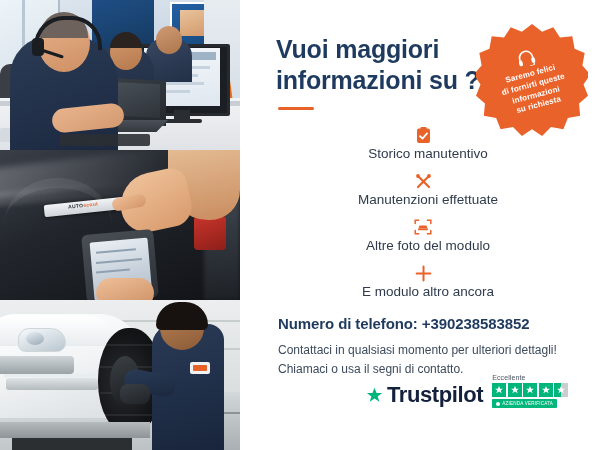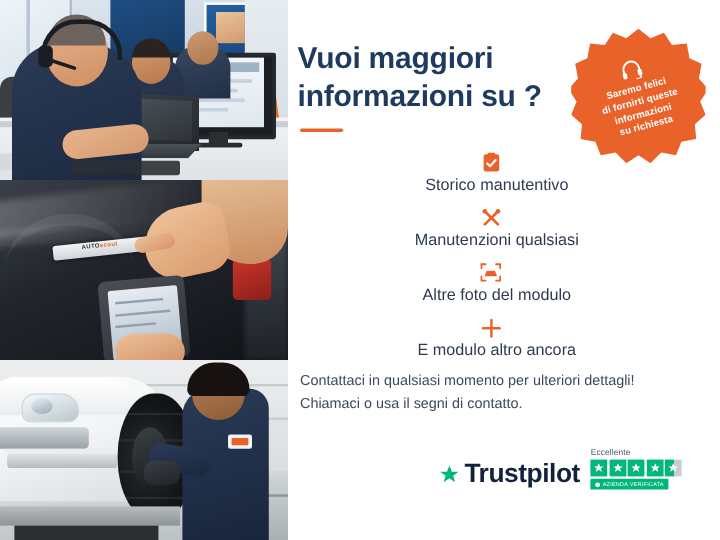--- a/index.html
+++ b/index.html
@@ -151,21 +151,21 @@
   .p3 .badgei{position:absolute;left:193px;top:65px;width:14px;height:6px;background:#e8622a;border-radius:1px;}
   .p3 .lift{position:absolute;left:0;top:122px;width:150px;height:16px;
     background:linear-gradient(180deg,#b6bbbd,#8e9497);}
   .p3 .liftdark{position:absolute;left:12px;top:138px;width:120px;height:12px;background:#2b2f31;}
   .p3 .bench{position:absolute;right:0;top:96px;width:86px;height:54px;
     background:linear-gradient(180deg,#cfd4d6,#a9afb2);}
   .p3 .benchline{position:absolute;right:0;top:112px;width:86px;height:2px;background:#8d9396;}
 
   
   .content{position:relative;width:360px;height:450px;background:#fff;box-sizing:border-box;
-    padding:34px 22px 0 8px;}
+    padding:34px 22px 0 36px;}
   .title{font-size:25px;line-height:1.22;font-weight:bold;color:#1f3a5f;letter-spacing:-.2px;margin:0;}
   .rule{width:36px;height:3px;background:#e8622a;border-radius:2px;margin:12px 0 0 2px;}
 
   .list{margin:14px 0 0 2px;padding:0;list-style:none;}
   .li{display:flex;align-items:center;margin-bottom:9px;flex-direction:column;}
   .ico{width:22px;height:22px;flex:0 0 22px;display:flex;align-items:center;justify-content:center;margin-right:10px;}
   .ltxt{font-size:13.5px;color:#2f3b4c;}
 
   .phone{margin:16px 0 0 2px;font-size:15px;font-weight:bold;color:#1f3a5f;letter-spacing:-.1px;}
   .sub{margin:9px 0 0 2px;font-size:12px;line-height:1.55;color:#3c4a5c;}
@@ -315,21 +315,21 @@
       <li class="li">
         <span class="ico">
           <svg width="17" height="17" viewBox="0 0 17 17">
             <path d="M3 3 L14 14" stroke="#e8622a" stroke-width="2.2" stroke-linecap="round"></path>
             <path d="M14 3 L3 14" stroke="#e8622a" stroke-width="2.2" stroke-linecap="round"></path>
             <circle cx="3" cy="3" r="1.9" fill="#e8622a"></circle>
             <circle cx="14" cy="3" r="1.9" fill="#e8622a"></circle>
             <circle cx="8.5" cy="8.5" r="1.3" fill="#e8622a"></circle>
           </svg>
         </span>
-        <span class="ltxt">Manutenzioni qualsiasi</span>
+        <span class="ltxt">Manutenzioni effettuate</span>
       </li>
 
 
       <li class="li">
         <span class="ico">
           <svg width="18" height="16" viewBox="0 0 18 16">
             <path d="M1.2 4.6 V1.2 H4.6" stroke="#e8622a" stroke-width="1.5" fill="none" stroke-linecap="round"></path>
             <path d="M13.4 1.2 H16.8 V4.6" stroke="#e8622a" stroke-width="1.5" fill="none" stroke-linecap="round"></path>
             <path d="M16.8 11.4 V14.8 H13.4" stroke="#e8622a" stroke-width="1.5" fill="none" stroke-linecap="round"></path>
             <path d="M4.6 14.8 H1.2 V11.4" stroke="#e8622a" stroke-width="1.5" fill="none" stroke-linecap="round"></path>
@@ -344,20 +344,23 @@
         <span class="ico">
           <svg width="17" height="17" viewBox="0 0 17 17">
             <path d="M8.5 1.6 V15.4" stroke="#e8622a" stroke-width="2" stroke-linecap="round"></path>
             <path d="M1.6 8.5 H15.4" stroke="#e8622a" stroke-width="2" stroke-linecap="round"></path>
           </svg>
         </span>
         <span class="ltxt">E modulo altro ancora</span>
       </li>
     </ul>
 
+    <div class="phone">
+      <span>Numero di telefono: </span><span>+390238583852</span>
+    </div>
     <div class="sub">
       <span>Contattaci in qualsiasi momento per ulteriori dettagli!</span><br>
       <span>Chiamaci o usa il segni di contatto.</span>
     </div>
 
     <div class="tp">
       <div class="tpbrand">
         <svg width="17" height="17" viewBox="0 0 20 20">
           <path d="M10 1 L12.4 7.1 L19 7.1 L13.7 11.1 L15.7 17.4 L10 13.6 L4.3 17.4 L6.3 11.1 L1 7.1 L7.6 7.1 Z" fill="#00b67a"></path>
         </svg>

